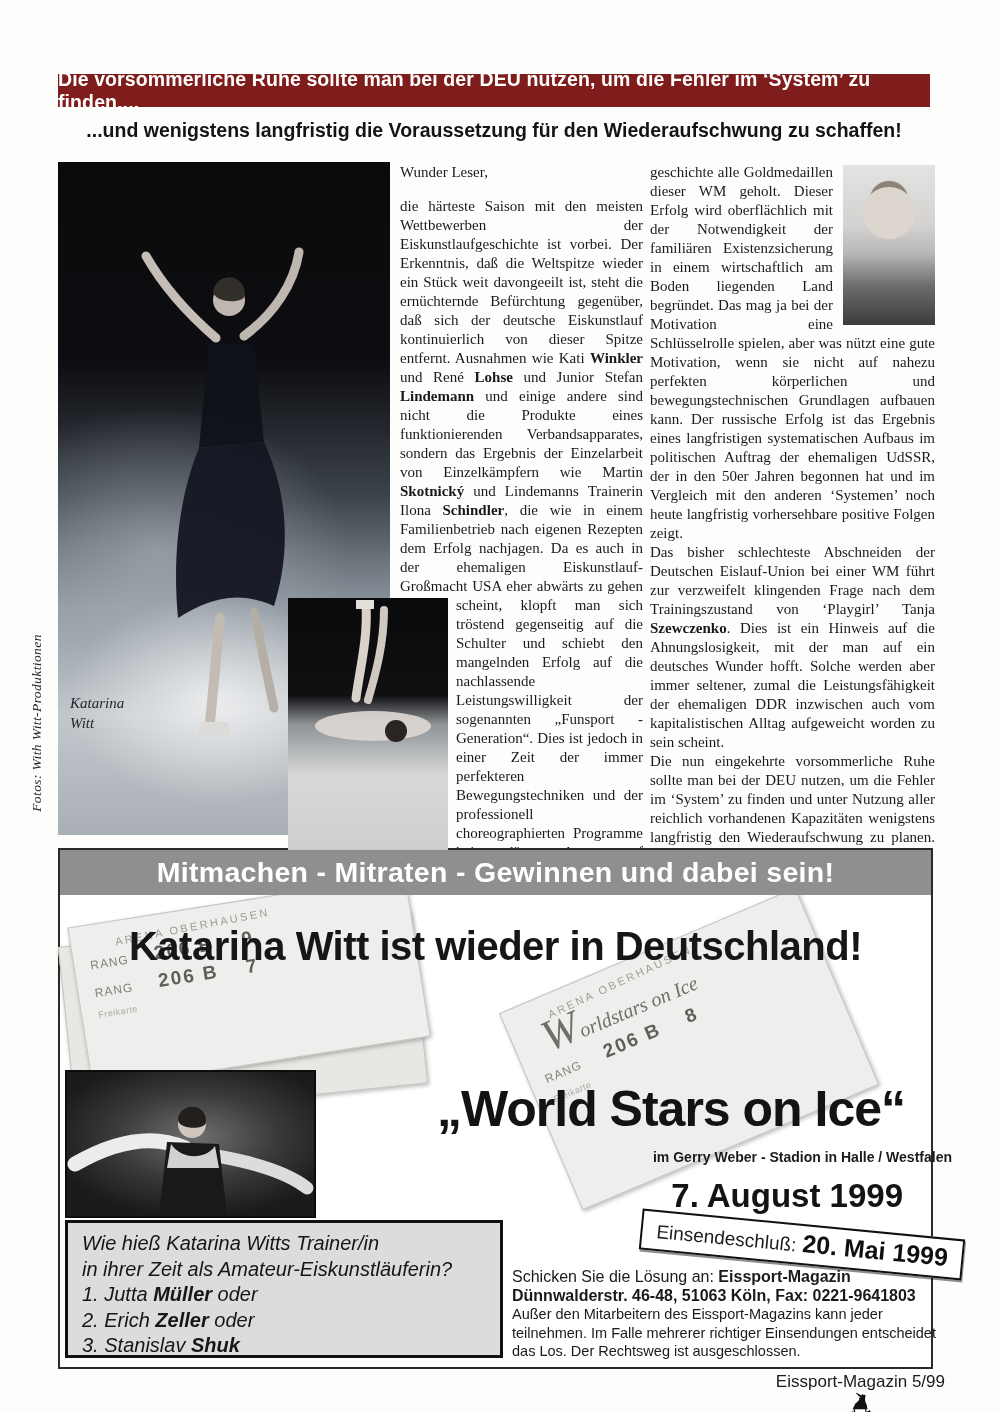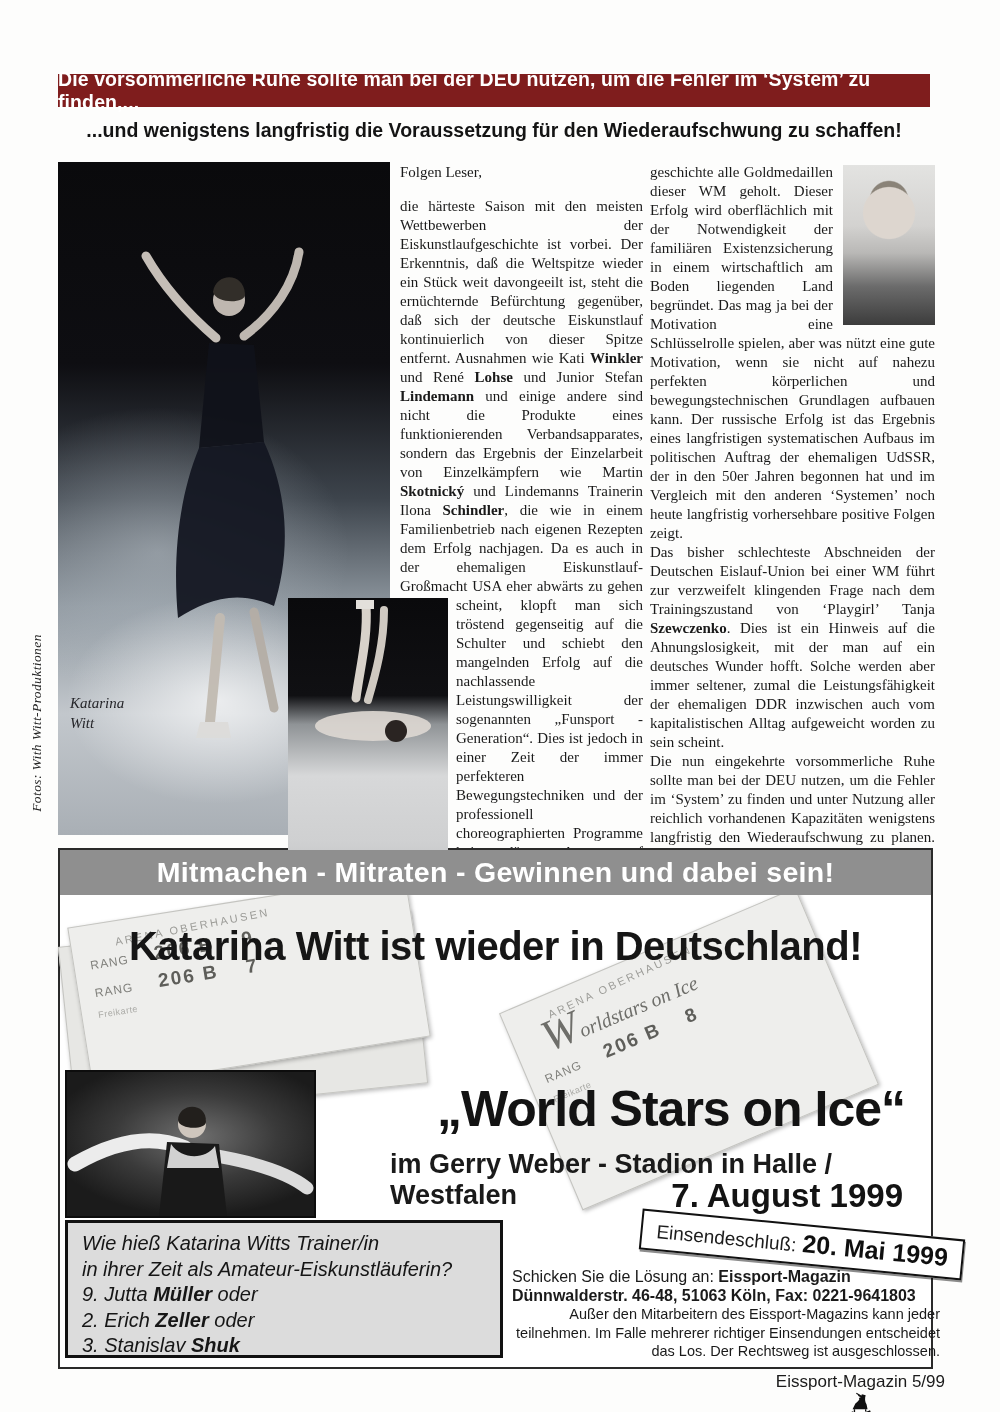--- a/index.html
+++ b/index.html
@@ -113,22 +113,22 @@
     position:absolute; left:5px; top:220px; width:247px; height:144px; z-index:4;
     border:2px solid #0d0d0d;
     background:
       radial-gradient(ellipse 60% 55% at 52% 45%, #6f6f6f 0%, #3a3a3a 55%, #1b1b1b 100%);
   }
   .ad-show-title {
     position:absolute; left:330px; top:234px; width:562px; text-align:center; z-index:3;
     font-weight:700; font-size:50px; letter-spacing:-1px; color:#131313; line-height:1;
   }
   .ad-venue-line {
-    position:absolute; left:330px; top:299px; width:562px; text-align:left; z-index:3;
-    font-weight:700; font-size:27px; color:#1a1a1a;
+    position:absolute; left:330px; top:299px; width:562px; text-align:right; z-index:3;
+    font-weight:700; font-size:14px; color:#1a1a1a;
   }
   .ad-date {
     position:absolute; right:28px; top:327px; z-index:3;
     font-weight:700; font-size:33px; color:#131313;
   }
   .deadline-box {
     position:absolute; left:580px; top:374px; z-index:5;
     border:2px solid #111; background:#fff; padding:3px 14px 5px 14px;
     transform:rotate(5.5deg); white-space:nowrap;
     box-shadow:1px 2px 0 rgba(0,0,0,.45);
@@ -139,21 +139,21 @@
     position:absolute; left:5px; top:370px; width:404px; height:116px; z-index:5;
     background:#dcdcdc; border:3px solid #111; padding:8px 14px;
     font-style:italic; font-size:20px; line-height:25.5px; color:#161616;
   }
   .quiz-q1 { font-weight:400; }
   .address {
     position:absolute; left:452px; top:418px; width:428px; z-index:5;
     color:#1a1a1a;
   }
   .addr-line { font-size:16px; line-height:18.5px; }
-  .addr-fine { font-size:14.5px; line-height:18.5px;text-align:right; }
+  .addr-fine { font-size:14.5px; line-height:18.5px; }
 
   
   .footer {
     position:absolute; top:1372px; right:55px; display:flex; align-items:center;
     font-family:"Liberation Sans", sans-serif; font-size:17px; color:#1a1a1a;flex-direction:column;
   }
   .footer .skate { margin:0 10px 0 12px; }
   .footer .pageno { font-weight:700; font-size:20px; margin-left:14px; }
 </style>
 </head>
@@ -179,21 +179,21 @@
       <path d="M142 512 L170 512 L173 528 L138 528 Z" fill="#dddcda"></path>
     </svg>
     <div class="photo-caption">
       <div>Katarina</div>
       <div>Witt</div>
     </div>
   </div>
   <div class="credit-vertical">Fotos: With Witt-Produktionen</div>
 
   <div class="col-middle">
-    <p class="salutation">Folgen Leser,</p>
+    <p class="salutation">Wunder Leser,</p>
     <p><span><span>die härteste Saison mit den meisten Wettbewerben der Eiskunstlaufgeschichte ist vorbei. Der Erkenntnis, daß die Weltspitze wieder ein Stück weit davongeeilt ist, steht die ernüchternde Befürchtung gegenüber, daß sich der deutsche Eiskunstlauf kontinuierlich von dieser Spitze entfernt. Ausnahmen wie Kati </span><span class="b">Winkler</span><span> und René </span><span class="b">Lohse</span><span> und Junior Stefan </span><span class="b">Lindemann</span><span> und einige andere sind nicht die Produkte eines funktionierenden Verbandsapparates, sondern das Ergebnis der Einzelarbeit von Einzelkämpfern wie Martin </span><span class="b">Skotnický</span><span> und Lindemanns Trainerin Ilona </span><span class="b">Schindler</span><span>, die wie in einem Familienbetrieb nach eigenen Rezepten dem Erfolg nachjagen. Da es auch in der ehemaligen Eiskunstlauf-Großmacht USA eher abwärts zu gehen scheint, klopft </span></span><span class="inset-photo">
           <svg width="160" height="233" viewBox="0 0 160 233">
             <path d="M78 8 C80 40 72 70 68 100" stroke="#d8d2ca" stroke-width="9" fill="none" stroke-linecap="round"></path>
             <path d="M96 12 C96 45 88 75 80 102" stroke="#cfc9c1" stroke-width="8" fill="none" stroke-linecap="round"></path>
             <rect x="68" y="2" width="18" height="9" fill="#e3e0db"></rect>
             <ellipse cx="85" cy="128" rx="58" ry="15" fill="#dcd7d1" opacity="0.92"></ellipse>
             <circle cx="108" cy="133" r="11" fill="#2a2422"></circle>
           </svg>
           <span class="inset-caption">Wötzel / Steuer</span>
         </span><span><span>man sich tröstend gegenseitig auf die Schulter und schiebt den mangelnden Erfolg auf die nachlassende Leistungswilligkeit der sogenannten „Funsport - Generation“. Dies ist jedoch in einer Zeit der immer perfekteren Bewegungstechniken und der professionell choreographierten Programme keine adäquate Antwort auf die Frage, wie es weitergehen soll.</span></span></p>
@@ -243,21 +243,21 @@
     <div class="ad-venue-line">im Gerry Weber - Stadion in Halle / Westfalen</div>
     <div class="ad-date">7. August 1999</div>
 
     <div class="deadline-box">
       <span class="lbl">Einsendeschluß:</span><span class="dt">20. Mai 1999</span>
     </div>
 
     <div class="quiz-box">
       <div class="quiz-q1">Wie hieß Katarina Witts Trainer/in</div>
       <div>in ihrer Zeit als Amateur-Eiskunstläuferin?</div>
-      <div><span>9. Jutta </span><span class="b">Müller</span><span> oder</span></div>
+      <div><span>1. Jutta </span><span class="b">Müller</span><span> oder</span></div>
       <div><span>2. Erich </span><span class="b">Zeller</span><span> oder</span></div>
       <div><span>3. Stanislav </span><span class="b">Shuk</span></div>
     </div>
 
     <div class="address">
       <div class="addr-line"><span>Schicken Sie die Lösung an: </span><span class="b">Eissport-Magazin</span></div>
       <div class="addr-line"><span class="b">Dünnwalderstr. 46-48, 51063 Köln, Fax: 0221-9641803</span></div>
       <div class="addr-fine">Außer den Mitarbeitern des Eissport-Magazins kann jeder teilnehmen. Im Falle mehrerer richtiger Einsendungen entscheidet das Los. Der Rechtsweg ist ausgeschlossen.</div>
     </div>
   </div>

